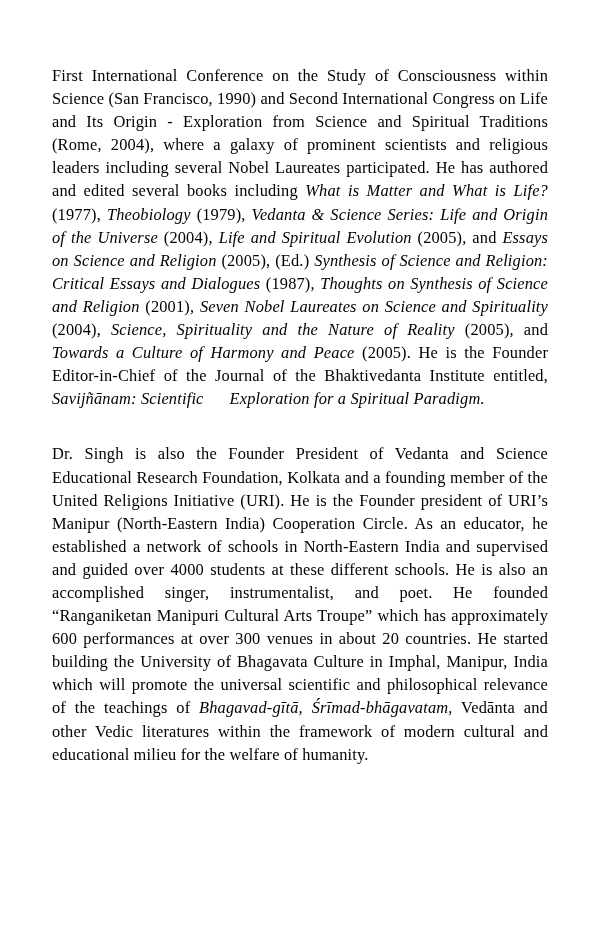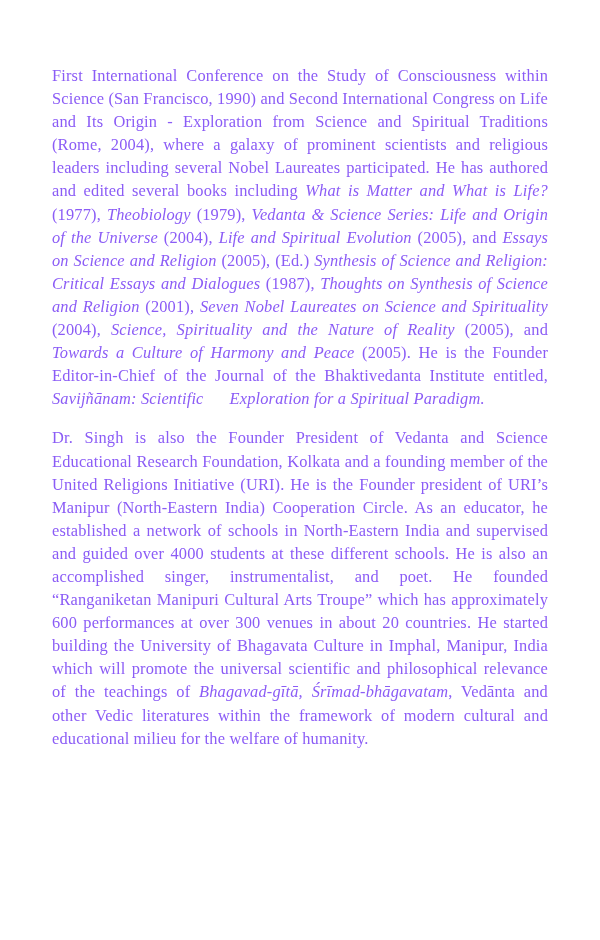--- a/index.html
+++ b/index.html
@@ -31,26 +31,26 @@
     width: 496px;
   }
 
   p.body-para {
     margin: 0;
     font-size: 16.4px;
     line-height: 23.1px;
     text-align: justify;
     text-justify: inter-word;
     hyphens: none;
-    color: #8b5cf6;
+    color: #000000;
     letter-spacing: 0.01em;
   }
 
   p.body-para + p.body-para {
-    margin-top: 16px;
+    margin-top: 32px;
   }
 
   
   .ital {
     font-style: italic;
   }
 
   
   .wide-gap::after {
     content: "";

